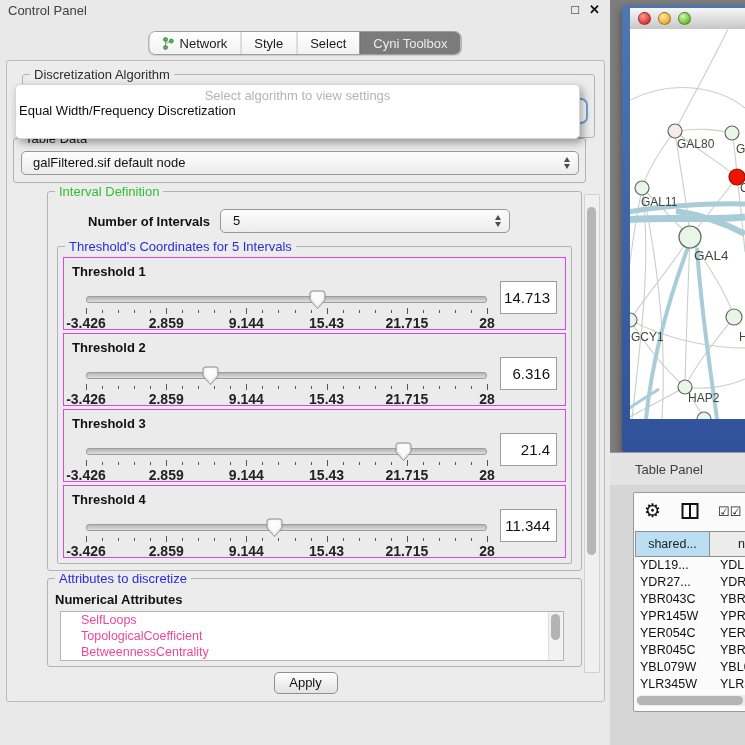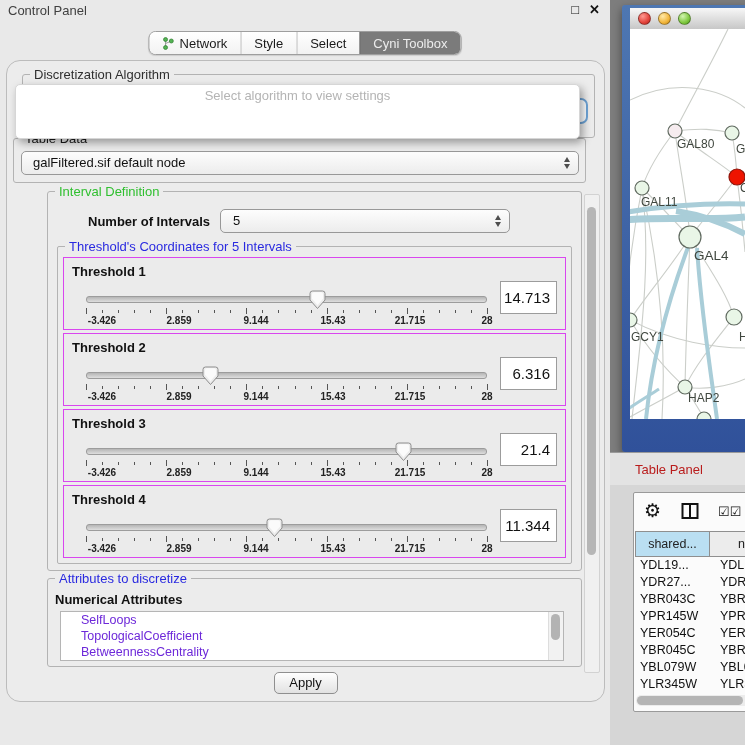--- a/index.html
+++ b/index.html
@@ -14,21 +14,21 @@
   .win-icons span{cursor:default;}
 
   .segbar{position:absolute;display:flex;border:1px solid #9e9e9e;border-radius:7px;overflow:hidden;background:#fdfdfd;height:22px;font-size:13px;box-shadow:0 1px 1px rgba(0,0,0,.12);}
   .seg{padding:0 13px;border-left:1px solid #bdbdbd;color:#1a1a1a;display:flex;align-items:center;gap:5px;background:linear-gradient(#ffffff,#f2f2f2);white-space:nowrap;}
   .seg:first-child{border-left:none;}
   .seg.sel{background:#7b7b7b;color:#ececec;border-color:#6f6f6f;}
   #top-tabs{left:50%;transform:translateX(-50%);top:31px;}
   #bottom-tabs{left:50%;transform:translateX(-50%);top:704px;}
   .tabicon{display:inline-flex;}
 
-  .content{position:absolute;left:6px;top:60px;width:597px;height:640px;background:#ececec;border:1px solid #bcbcbc;border-radius:14px;}
+  .content{position:absolute;left:6px;top:60px;width:597px;height:640px;background:#ececec;border:1px solid #bcbcbc;border-radius:3px;}
 
   .group{position:absolute;border:1px solid #b3b3b3;border-radius:3px;}
   .gtitle{position:absolute;top:-8px;left:7px;background:#ececec;padding:0 4px;font-size:13px;white-space:nowrap;}
 
   #alg-group{left:15px;top:13px;width:571px;height:62px;}
   #alg-group .gtitle{color:#2f2f2f;}
   #alg-combo{position:absolute;left:7px;top:23px;width:558px;height:26px;border:2px solid #6da3d6;border-radius:7px;background:#fbfdff;box-sizing:border-box;}
 
   .spin{position:absolute;right:6px;top:50%;margin-top:-7px;width:9px;height:14px;}
   .spin::before{content:"";position:absolute;left:1px;top:1px;border-left:3.5px solid transparent;border-right:3.5px solid transparent;border-bottom:5px solid #4e4e4e;}
@@ -53,50 +53,50 @@
   #coords-group > .gtitle{color:#2a2ae0;background:#ececec;}
   #threshold-cards{position:absolute;left:5px;top:10px;right:5px;}
   .tcard{position:relative;height:71px;border:1px solid #d946ef;background:#ebebeb;margin-bottom:3px;}
   .ttitle{position:absolute;left:8px;top:6px;font-weight:bold;font-size:13px;color:#111;}
   .slider{position:absolute;left:22px;right:78px;top:34px;height:34px;}
   .track{position:absolute;left:0;right:0;top:4px;height:5px;border-radius:3px;background:linear-gradient(#b5b5b5,#dedede);border:1px solid #9c9c9c;}
   .handle{position:absolute;top:-2px;width:17px;height:20px;margin-left:-8px;z-index:2;}
   .ticks{position:absolute;left:0;right:0;top:16px;height:7px;}
   .tick{position:absolute;width:1px;background:#555;top:2px;height:3px;}
   .tick.major{top:0;height:6px;}
-  .tlabels{position:absolute;left:16px;right:0;top:23px;height:11px;font-size:10px;font-weight:600;color:#222;}
+  .tlabels{position:absolute;left:0;right:0;top:23px;height:11px;font-size:14px;font-weight:600;color:#222;}
   .tlabels span{position:absolute;transform:translateX(-50%);white-space:nowrap;}
   .vbox{position:absolute;right:8px;top:23px;width:57px;height:33px;background:#fff;border:1px solid #9c9c9c;font-size:15px;color:#111;text-align:right;line-height:31px;padding-right:6px;box-sizing:border-box;}
 
   #attr-group{left:40px;top:517px;width:533px;height:87px;}
   #attr-group > .gtitle{color:#2a2ae0;}
   #attr-label{position:absolute;left:7px;top:13px;font-size:13px;font-weight:bold;color:#111;}
   #attr-list{position:absolute;left:12px;top:32px;width:502px;height:48px;background:#fff;border:1px solid #b5b5b5;overflow:hidden;}
-  .attr-item{font-size:12.5px;line-height:16px;padding-left:20px;color:#6d28d9;white-space:nowrap;}
+  .attr-item{font-size:12.5px;line-height:16px;padding-left:20px;color:#ec4899;white-space:nowrap;}
   .vscroll{position:absolute;right:0;top:0;bottom:0;width:14px;background:#f2f2f2;border-left:1px solid #ddd;}
   .vthumb{position:absolute;left:2px;top:2px;width:9px;height:26px;background:#b3b3b3;border-radius:5px;}
 
   #panel-scroll{position:absolute;left:577px;top:133px;width:14px;height:477px;background:#f0f0f0;border:1px solid #d2d2d2;border-radius:2px;}
   #panel-scroll .pthumb{position:absolute;left:2px;top:12px;width:9px;height:348px;background:#b6b6b6;border-radius:5px;}
 
   #apply-btn{position:absolute;left:50%;transform:translateX(-50%);top:611px;width:64px;height:22px;border:1px solid #8f8f8f;border-radius:5px;background:linear-gradient(#fefefe,#e2e2e2);font-size:13px;color:#111;text-align:center;line-height:20px;box-sizing:border-box;}
 
   
   .right{position:absolute;left:610px;top:0;width:135px;height:745px;background:#7d7d7d;}
   .netwin{position:absolute;left:12px;top:5px;width:130px;height:447px;background:linear-gradient(180deg,#4e77b2,#30519a);border-radius:3px;box-shadow:0 4px 10px rgba(0,0,0,.45);}
   .nettitle{position:absolute;left:8px;top:3px;width:122px;height:21px;background:linear-gradient(#f7f7f7,#c7c7c7);border-bottom:1px solid #8e8e8e;}
   .light{position:absolute;top:4px;width:13px;height:13px;border-radius:50%;border:1px solid rgba(0,0,0,.35);box-sizing:border-box;}
   .light.red{left:8px;background:radial-gradient(circle at 35% 30%,#ff9a92,#e3443c 60%,#a82520);}
   .light.yellow{left:28px;background:radial-gradient(circle at 35% 30%,#ffe9a8,#f2b63c 60%,#c08618);}
   .light.green{left:48px;background:radial-gradient(circle at 35% 30%,#d2f5b0,#7fc840 60%,#4f9a1e);}
   .canvas{position:absolute;left:8px;top:24px;width:122px;height:390px;background:#fff;overflow:hidden;}
   #netsvg{position:absolute;left:0;top:0;}
   #netsvg text{font-family:"Liberation Sans",sans-serif;}
 
-  .tp-header{position:absolute;left:0;top:452px;width:135px;height:33px;background:#e3e3e3;border-top:1px solid #9a9a9a;font-size:13px;color:#b91c1c;line-height:33px;padding-left:25px;box-sizing:border-box;}
+  .tp-header{position:absolute;left:0;top:452px;width:135px;height:33px;background:#e3e3e3;border-top:1px solid #9a9a9a;font-size:13px;color:#404040;line-height:33px;padding-left:25px;box-sizing:border-box;}
   .tp-bg{position:absolute;left:0;top:485px;width:135px;bottom:0;background:#d6d6d6;}
   .tp-card{position:absolute;left:23px;top:492px;width:130px;height:218px;background:#fbfbfb;border:1px solid #9a9a9a;border-radius:2px;}
   .tp-toolbar{position:absolute;left:0;top:0;right:0;height:38px;}
   .gear{position:absolute;left:10px;top:6px;font-size:19px;color:#111;}
   .colicon{position:absolute;left:47px;top:9px;}
   .checks{position:absolute;left:84px;top:11px;font-size:13px;letter-spacing:0px;color:#111;}
   .tp-colhead{position:absolute;left:1px;top:38px;display:flex;height:26px;}
   .tp-col1{width:75px;background:#badff2;border:1px solid #8f8f8f;text-align:center;font-size:12.5px;line-height:24px;color:#222;box-sizing:border-box;}
   .tp-col2{width:85px;background:#ececec;border:1px solid #8f8f8f;border-left:none;font-size:12.5px;line-height:24px;padding-left:28px;color:#222;box-sizing:border-box;}
   #tp-rows{position:absolute;left:1px;top:64px;width:160px;height:140px;overflow:hidden;font-size:12.5px;color:#111;}
@@ -146,20 +146,21 @@
     <div class="group" id="alg-group">
       <span class="gtitle">Discretization Algorithm</span>
       <div id="alg-combo">
         <span class="spin"></span>
       </div>
     </div>
 
     <div class="popup">
       <div class="phead">Select algorithm to view settings</div>
       <div id="popup-items">
+          <div class="pop-item">Equal Width/Frequency Discretization</div>
         </div>
     </div>
 
     <div class="group" id="td-group">
       <span class="gtitle">Table Data</span>
       <div class="combo" id="td-combo">
         <span>galFiltered.sif default node</span>
         <span class="spin"></span>
       </div>
     </div>

